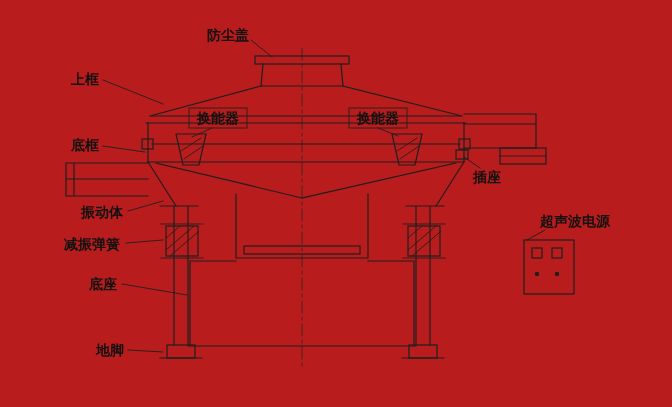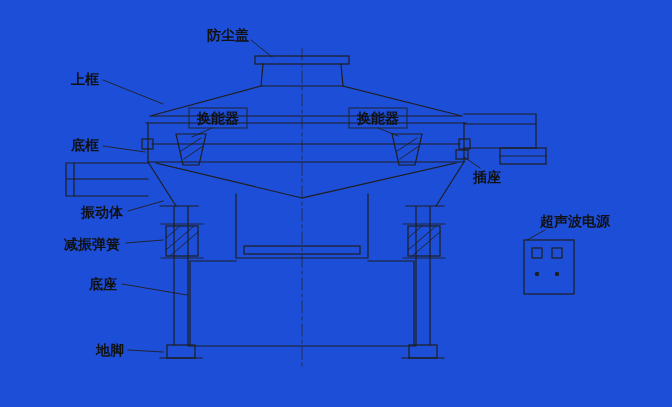--- a/index.html
+++ b/index.html
@@ -1,17 +1,17 @@
 <!DOCTYPE html>
 <html><head>
 <meta charset="utf-8">
 <style>
   html,body { margin:0; padding:0; background:#ffffff; }
   .stage {
-    position:relative; width:672px; height:407px; background:#1d4ed8;
+    position:relative; width:672px; height:407px; background:#b91c1c;
     font-family:"Liberation Sans", sans-serif; overflow:hidden;
   }
   svg { display:block; }
   .ln   { fill:none; stroke:#1f1f1f; stroke-width:1.2; stroke-linecap:square; }
   .thin { stroke-width:0.9; }
   .dash { stroke-width:0.8; stroke-dasharray:12 4 3 4; stroke:#2a2a2a; }
   .dot  { fill:#1f1f1f; stroke:none; }
   .lbl text {
     font-family:"Liberation Sans", sans-serif;
     font-size:14px; font-weight:bold; fill:#111111; stroke:none;

